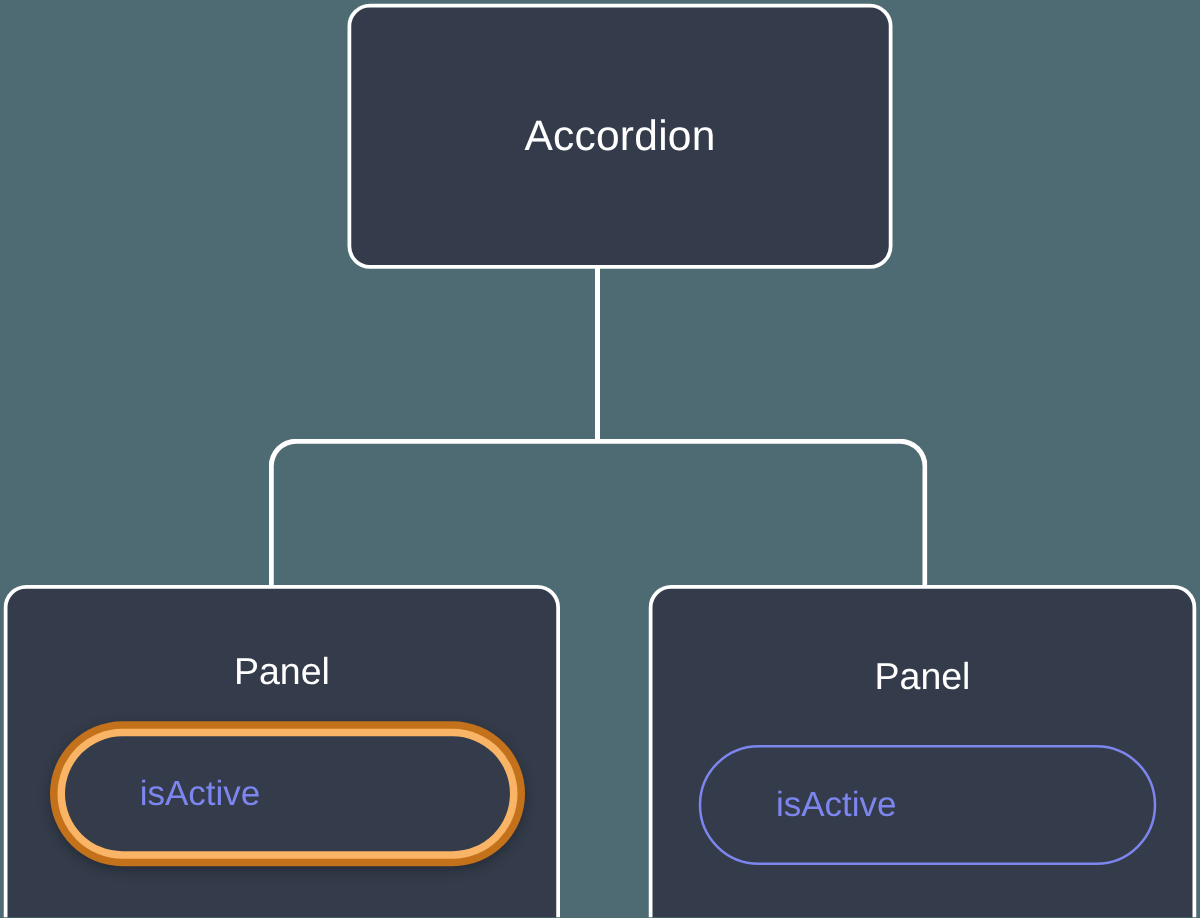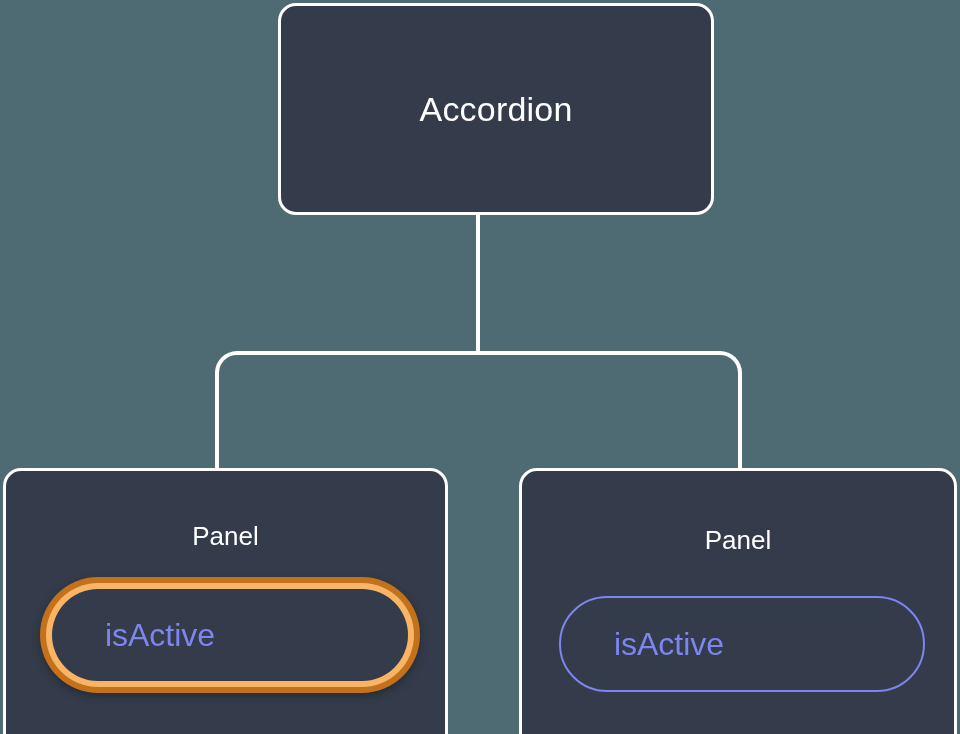--- a/index.html
+++ b/index.html
@@ -80,39 +80,39 @@
     box-sizing: border-box;
   }
   #node-panel-left  { left: 3px;   width: 445px; }
   #node-panel-right { left: 519px; width: 438px; }
 
   .panel-title {
     position: absolute;
     left: 0;
     right: 0;
     text-align: center;
-    font-size: 26px;
+    font-size: 30px;
     color: #ffffff;
     font-weight: 400;
   }
   #node-panel-left  .panel-title { top: 50px; }
   #node-panel-right .panel-title { top: 54px; }
 
   
   .pill {
     position: absolute;
     display: flex;
     align-items: stretch;
     box-sizing: border-box;
   }
   .pill-cell {
     display: flex;
     align-items: center;
     justify-content: center;
-    font-size: 32px;
+    font-size: 28px;
     color: #7d85ee;
     white-space: nowrap;
     box-sizing: border-box;
   }
   .pill-value { font-weight: 400; }
 
   
   #pill-right {
     left: 37px;
     top: 125px;

